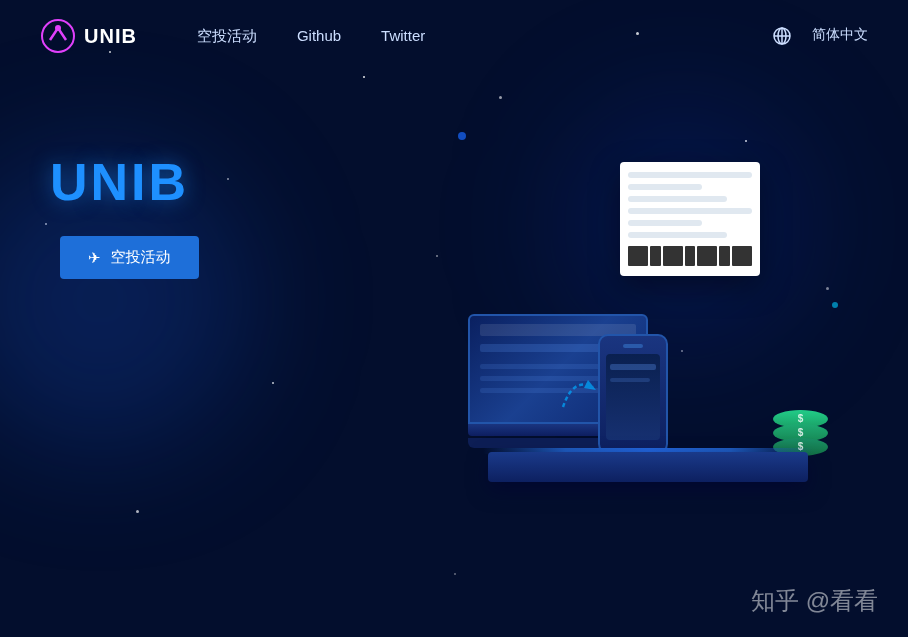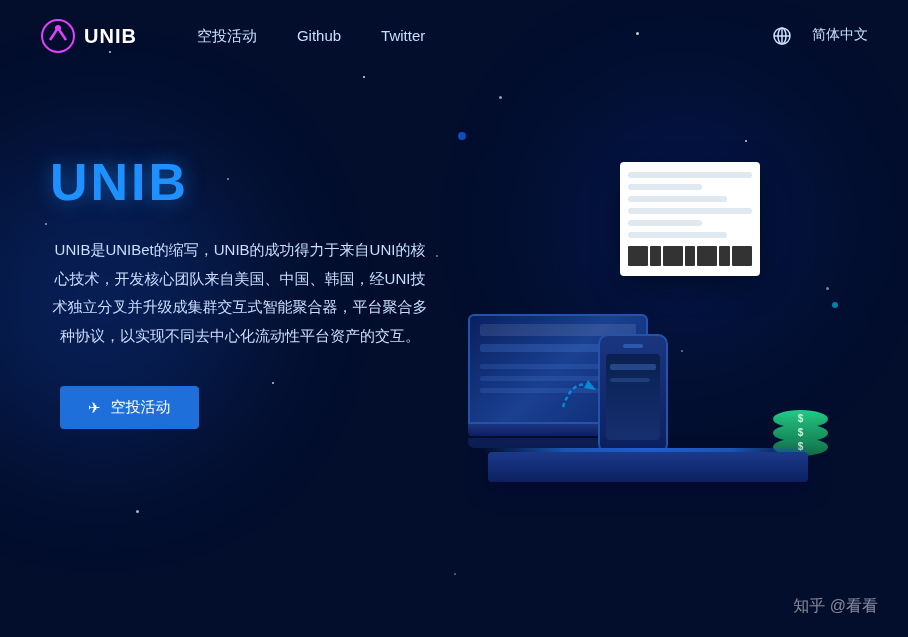--- a/index.html
+++ b/index.html
@@ -329,21 +329,21 @@
       width: 250px; height: 250px;
       background: rgba(10, 50, 180, 0.2);
       top: 100px; right: 100px;
     }
 
     
     .watermark {
       position: absolute;
       bottom: 20px;
       right: 30px;
-      font-size: 16px;
+      font-size: 24px;
       color: rgba(255,255,255,0.5);
       z-index: 10;
     }
 
     
     .platform-top {
       position: absolute;
       bottom: 108px;
       left: 50%;
       transform: translateX(-50%);
@@ -401,21 +401,20 @@
       <line x1="10" y1="2" x2="10" y2="18" stroke="#ccdeff" stroke-width="1.5"></line>
     </svg>
     <span>简体中文</span>
   </div>
 </nav>
 
 <section class="hero">
 
   <div class="hero-left">
     <h1 class="hero-title">UNIB</h1>
-    <p class="hero-desc">UNIB是UNIBet的缩写，UNIB的成功得力于来自UNI的核心技术，开发核心团队来自美国、中国、韩国，经UNI技术独立分叉并升级成集群交互式智能聚合器，平台聚合多种协议，以实现不同去中心化流动性平台资产的交互。</p>
     <button class="cta-btn">
       <span>✈</span>
       <span>空投活动</span>
     </button>
   </div>
 
   <div class="hero-right">
     <div class="iso-wrapper">
 
       <div class="receipt">

